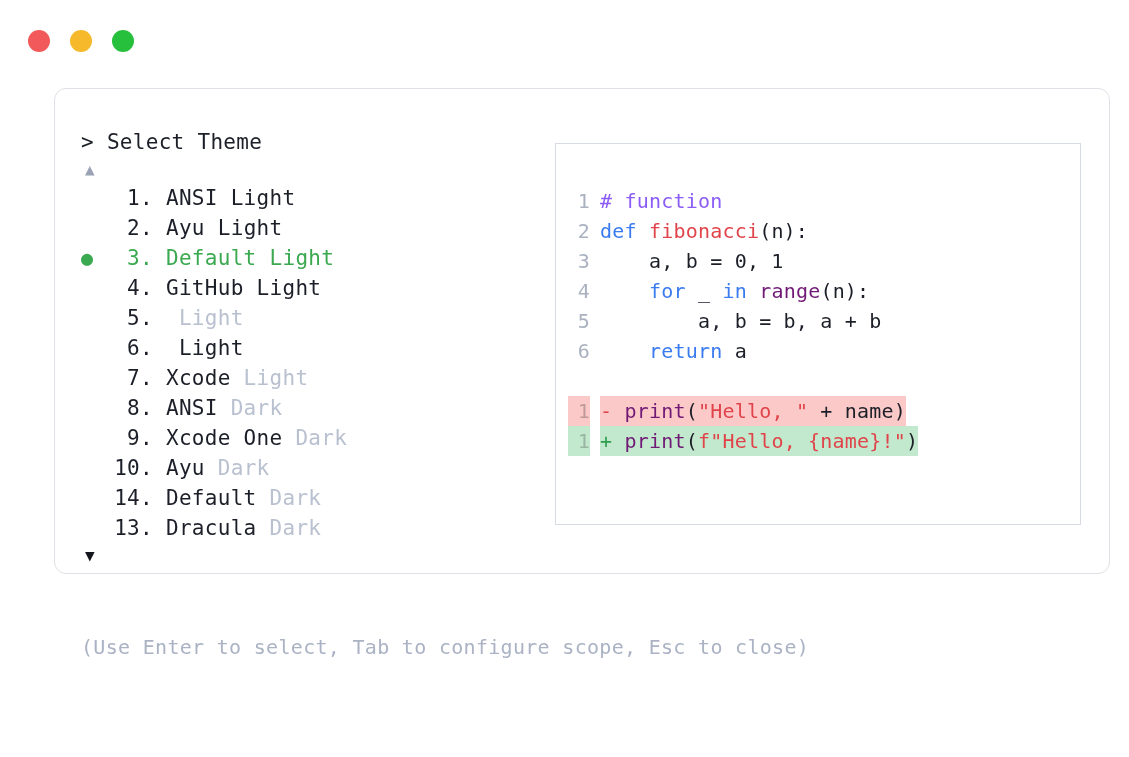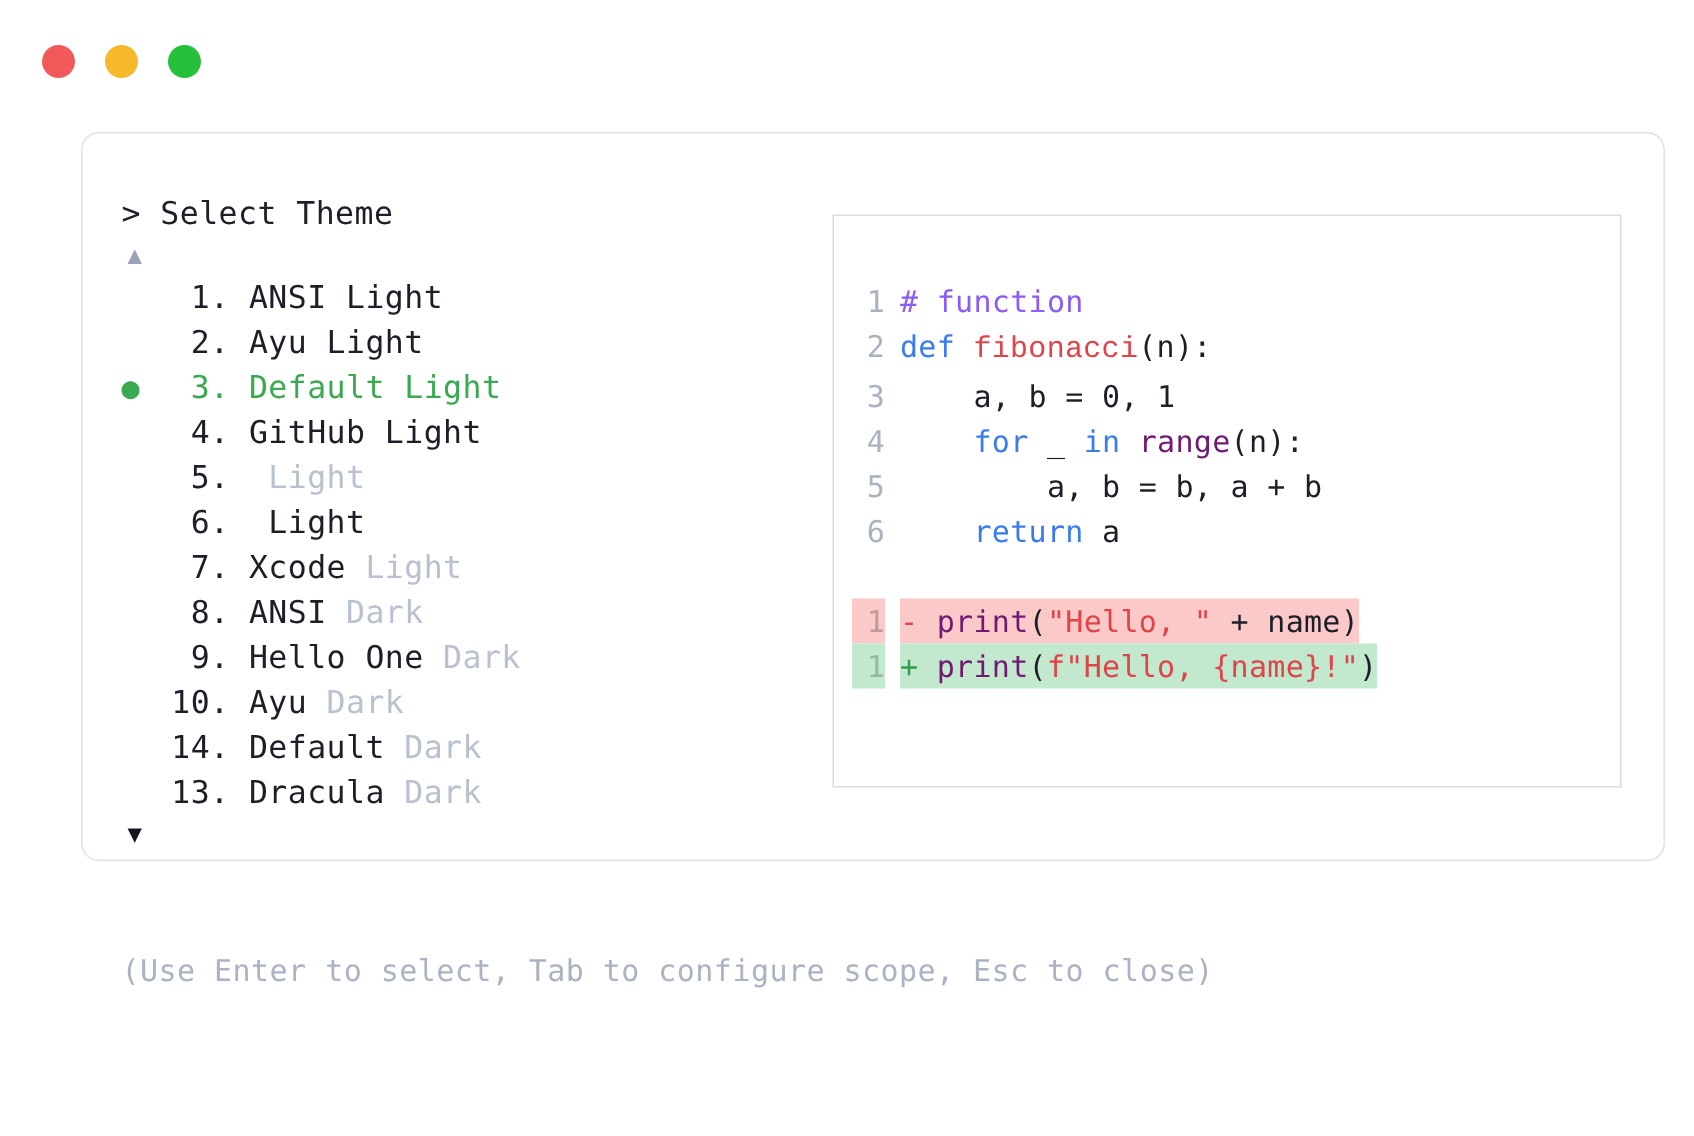--- a/index.html
+++ b/index.html
@@ -172,21 +172,21 @@
     flex: 0 0 22px;
     text-align: right;
     color: #aab2c0;
     margin-right: 10px;
   }
   .code-text { white-space: pre; }
   .blank-line { height: 30px; }
 
   .tok-comment { color: #8b5cf6; }
   .tok-kw      { color: #3a7bf0; }
-  .tok-fn      { color: #e0444a; font-family: Liberation Mono, monospace; }
+  .tok-fn      { color: #e0444a; }
   .tok-builtin { color: #701a75; }
   .tok-plain   { color: #1c1f28; }
   .tok-str     { color: #e0444a; }
 
   .diff-line { display: flex; align-items: baseline; padding-left: 12px; }
   .diff-body { white-space: pre; }
   .diff-del .diff-body { background: #fcc9c9; }
   .diff-add .diff-body { background: #c2e8cd; }
   .diff-del .ln { background: #fcc9c9; color: #c09a9a; }
   .diff-add .ln { background: #c2e8cd; color: #9ab5a3; }
@@ -212,21 +212,21 @@
         <div class="scroll-arrow up">▲</div>
         <ul class="theme-list">
             <li class="theme-row"><span class="row-marker"></span><span class="row-num">1.</span><span class="row-dot-sep"> </span><span class="row-name">ANSI</span><span class="row-mode"> Light</span></li>
             <li class="theme-row"><span class="row-marker"></span><span class="row-num">2.</span><span class="row-dot-sep"> </span><span class="row-name">Ayu</span><span class="row-mode"> Light</span></li>
             <li class="theme-row selected"><span class="row-marker on">●</span><span class="row-num">3.</span><span class="row-dot-sep"> </span><span class="row-name">Default</span><span class="row-mode"> Light</span></li>
             <li class="theme-row"><span class="row-marker"></span><span class="row-num">4.</span><span class="row-dot-sep"> </span><span class="row-name">GitHub</span><span class="row-mode"> Light</span></li>
             <li class="theme-row"><span class="row-marker"></span><span class="row-num">5.</span><span class="row-dot-sep"> </span><span class="row-mode muted"> Light</span></li>
             <li class="theme-row"><span class="row-marker"></span><span class="row-num">6.</span><span class="row-dot-sep"> </span><span class="row-mode"> Light</span></li>
             <li class="theme-row"><span class="row-marker"></span><span class="row-num">7.</span><span class="row-dot-sep"> </span><span class="row-name">Xcode</span><span class="row-mode muted"> Light</span></li>
             <li class="theme-row"><span class="row-marker"></span><span class="row-num">8.</span><span class="row-dot-sep"> </span><span class="row-name">ANSI</span><span class="row-mode muted"> Dark</span></li>
-            <li class="theme-row"><span class="row-marker"></span><span class="row-num">9.</span><span class="row-dot-sep"> </span><span class="row-name">Hello One</span><span class="row-mode muted"> Dark</span></li>
+            <li class="theme-row"><span class="row-marker"></span><span class="row-num">9.</span><span class="row-dot-sep"> </span><span class="row-name">Xcode One</span><span class="row-mode muted"> Dark</span></li>
             <li class="theme-row"><span class="row-marker"></span><span class="row-num">10.</span><span class="row-dot-sep"> </span><span class="row-name">Ayu</span><span class="row-mode muted"> Dark</span></li>
             <li class="theme-row"><span class="row-marker"></span><span class="row-num">14.</span><span class="row-dot-sep"> </span><span class="row-name">Default</span><span class="row-mode muted"> Dark</span></li>
             <li class="theme-row"><span class="row-marker"></span><span class="row-num">13.</span><span class="row-dot-sep"> </span><span class="row-name">Dracula</span><span class="row-mode muted"> Dark</span></li>
           </ul>
         <div class="scroll-arrow down">▼</div>
       </div>
 
       <div class="hint">(Use Enter to select, Tab to configure scope, Esc to close)</div>
 
       <div class="preview">

